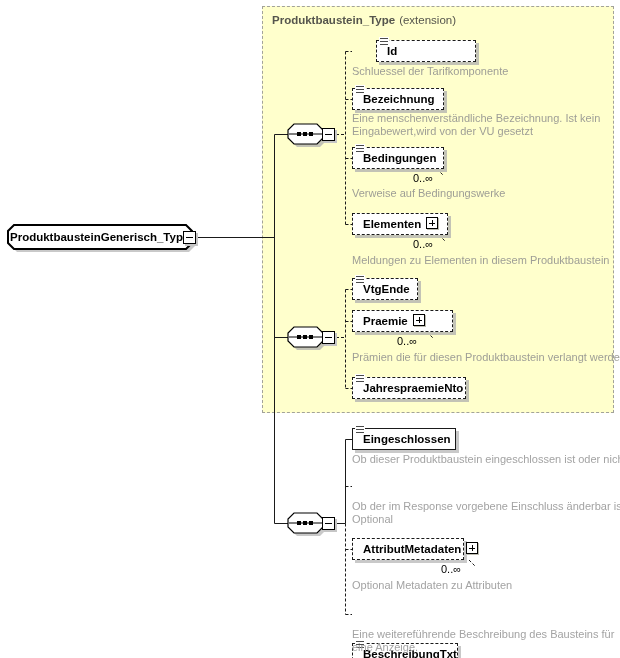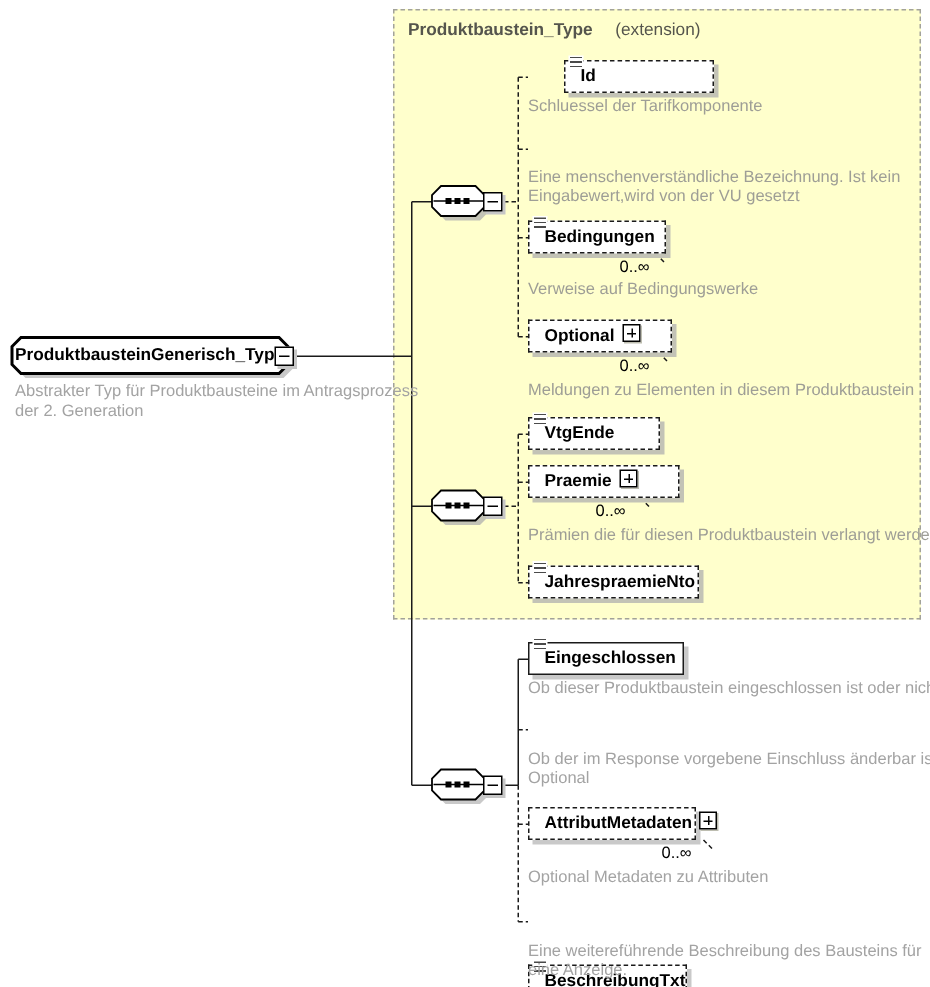--- a/index.html
+++ b/index.html
@@ -9,21 +9,21 @@
   }
   #connector-layer{position:absolute;left:0;top:0;width:620px;height:658px;}
 
   
   .ext-frame{
     position:absolute;left:262px;top:6px;width:352px;height:407px;
     background:#ffffcc;border:1px dashed #a2a29a;box-sizing:border-box;
   }
   .ext-title{position:absolute;left:9px;top:7px;font-size:11.5px;color:#55554d;white-space:nowrap;}
   .ext-title b{font-weight:bold;}
-  .ext-title .suffix{font-weight:normal;margin-left:15px;}
+  .ext-title .suffix{font-weight:normal;margin-left:4px;}
 
   
   .root-label{
     position:absolute;left:10px;top:226px;width:170px;height:22px;line-height:22px;
     text-align:center;font-weight:bold;font-size:11.5px;color:#000;white-space:nowrap;
   }
 
   
   .el{
     position:absolute;height:22px;line-height:20px;box-sizing:border-box;
@@ -137,48 +137,51 @@
       <polygon points="294,513 317,513 323,519 323,527 317,533 294,533 288,527 288,519" fill="#ffffff" stroke="#000000" stroke-width="1.2"></polygon>
       <line x1="289" y1="523" x2="322" y2="523" stroke="#000" stroke-width="1"></line>
       <rect x="297" y="521" width="4" height="4" fill="#000"></rect>
         <rect x="303" y="521" width="4" height="4" fill="#000"></rect>
         <rect x="309" y="521" width="4" height="4" fill="#000"></rect>
     </g>
   </svg>
 
   <div class="root-label">ProduktbausteinGenerisch_Type</div>
   <div class="minusbox" style="left:183px;top:231px;"></div>
-  <div class="desc onwhite" style="left:10px;top:255px;width:270px;">Abstrakter Typ für Produktbausteine im Antragsprozess der 2. Generation</div>
 
   <div class="minusbox" style="left:322px;top:128px;"></div>
   <div class="minusbox" style="left:322px;top:331px;"></div>
   <div class="minusbox" style="left:322px;top:517px;"></div>
 
   <div class="el" style="left:352px;top:40px;width:100px;margin-left:24px;">
     <span class="ticon"></span>
     <span>Id</span>
   </div>
   <div class="desc" style="left:352px;top:65px;width:300px;">Schluessel der Tarifkomponente</div>
 
+  <div class="el" style="left:352px;top:88px;width:92px;">
+    <span class="ticon"></span>
+    <span>Bezeichnung</span>
+  </div>
   <div class="desc" style="left:352px;top:112px;width:262px;">Eine menschenverständliche Bezeichnung. Ist kein Eingabewert,wird von der VU gesetzt</div>
 
   <div class="el" style="left:352px;top:147px;width:92px;">
     <span class="ticon"></span>
     <span>Bedingungen</span>
   </div>
   <div class="occ" style="left:413px;top:172px;">0..∞</div>
   <div class="desc" style="left:352px;top:187px;width:300px;">Verweise auf Bedingungswerke</div>
 
   <div class="el" style="left:352px;top:213px;width:96px;">
-    <span>Optional</span><span class="plusbox"></span>
+    <span>Elementen</span><span class="plusbox"></span>
   </div>
   <div class="occ" style="left:413px;top:238px;">0..∞</div>
   <div class="desc" style="left:352px;top:254px;width:310px;">Meldungen zu Elementen in diesem Produktbaustein</div>
 
-  <div class="el" style="left:352px;top:278px;width:88px;">
+  <div class="el" style="left:352px;top:278px;width:66px;">
     <span class="ticon"></span>
     <span>VtgEnde</span>
   </div>
 
   <div class="el" style="left:352px;top:310px;width:101px;">
     <span>Praemie</span><span class="plusbox"></span>
   </div>
   <div class="occ" style="left:397px;top:335px;">0..∞</div>
   <div class="desc" style="left:352px;top:351px;width:320px;">Prämien die für diesen Produktbaustein verlangt werden</div>
 

